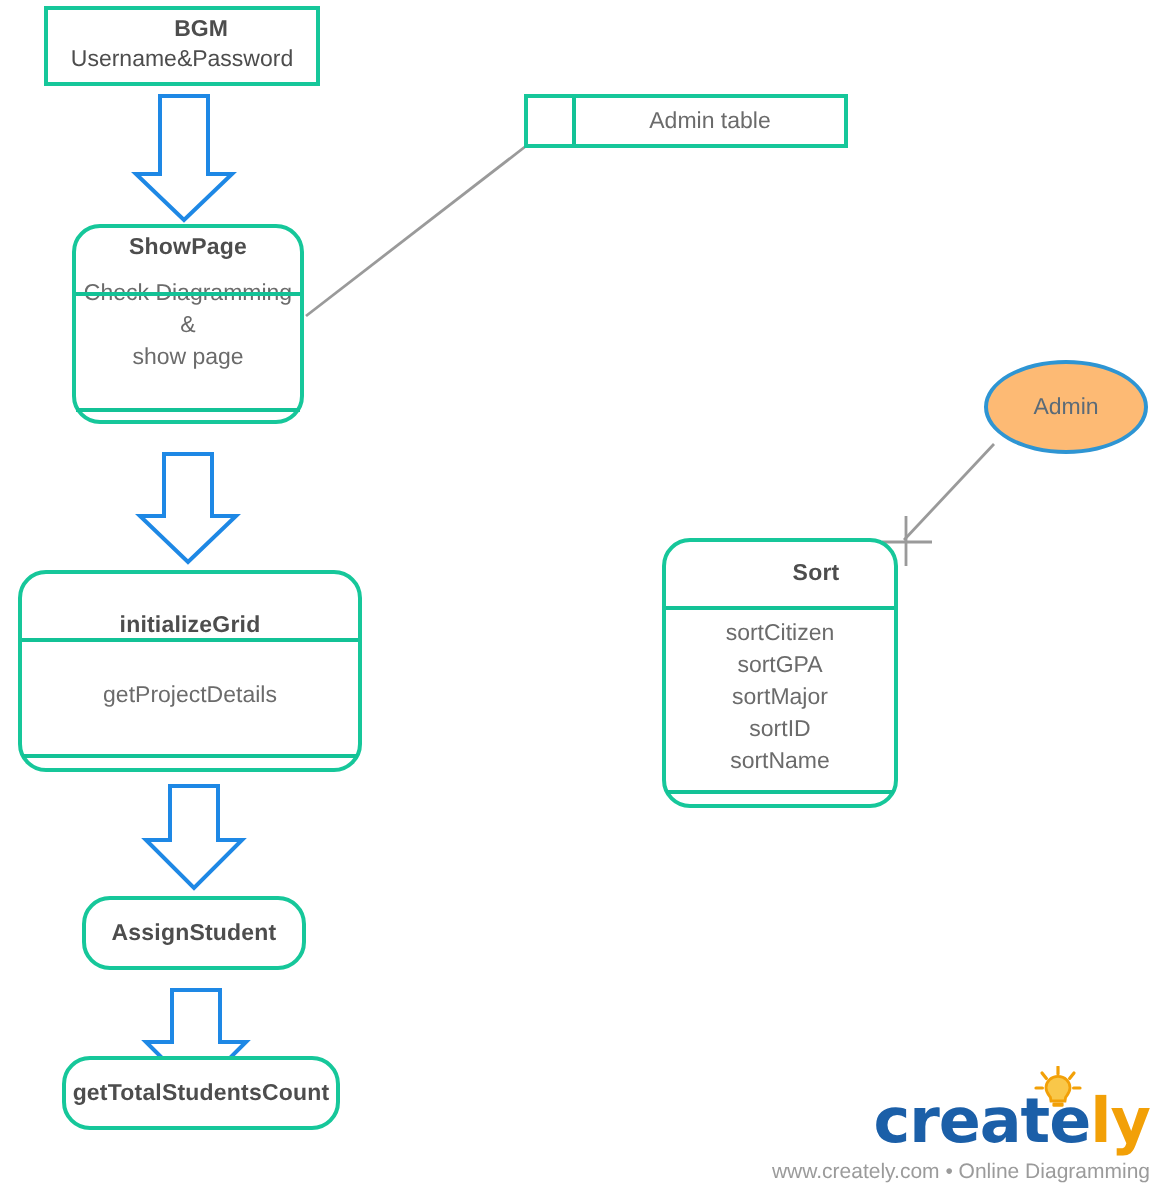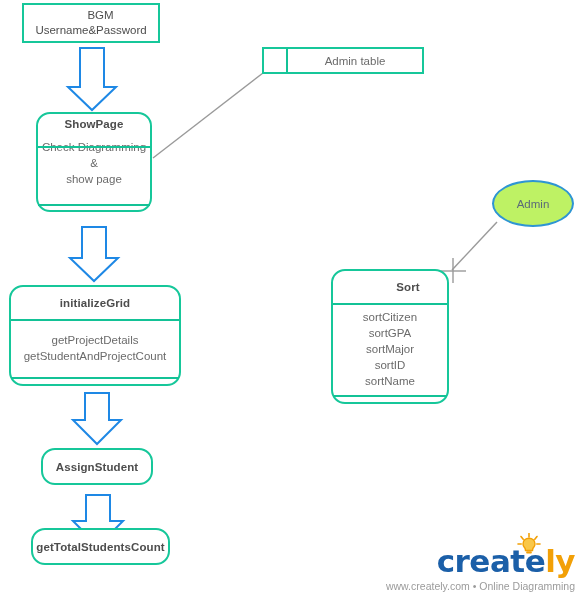--- a/index.html
+++ b/index.html
@@ -50,42 +50,42 @@
     border-top: 2px solid #13c296;
   }
 
   
   #bgm-box {
     left: 22px; top: 3px; width: 138px; height: 40px;
     display: flex; flex-direction: column;
     align-items: center; justify-content: center;
   }
   #bgm-box .ln { font-size: 11.5px; line-height: 15px; color: #4d4d4d; }
-  #bgm-box .ln.b { font-weight: normal; padding-left: 19px; }
+  #bgm-box .ln.b { font-weight: bold; padding-left: 19px; }
 
   
   #showpage-box {
     left: 36px; top: 112px; width: 116px; height: 100px;
   }
   #showpage-box .hdr {
     height: 20px; display: flex; align-items: center; justify-content: center;
   }
   #showpage-box .body {
     height: 58px; display: flex; flex-direction: column;
     align-items: center; justify-content: center;
   }
   #showpage-box .d1 { top: 32px; }
   #showpage-box .d2 { top: 90px; }
 
   
   #initgrid-box {
     left: 9px; top: 285px; width: 172px; height: 101px;
   }
   #initgrid-box .hdr {
-    height: 32px; display: flex; align-items: center; justify-content: center;
+    height: 32px; display: flex; align-items: flex-end; justify-content: center;
   }
   #initgrid-box .body {
     height: 58px; display: flex; flex-direction: column;
     align-items: center; justify-content: center;
   }
   #initgrid-box .d1 { top: 32px; }
   #initgrid-box .d2 { top: 90px; }
 
   
   #sort-box {
@@ -124,21 +124,21 @@
     display: flex; align-items: center; justify-content: center;
   }
 
   
   #admin-ellipse {
     position: absolute;
     left: 492px; top: 180px; width: 82px; height: 47px;
     box-sizing: border-box;
     border: 2px solid #2e95d3;
     border-radius: 50%;
-    background: #bef264;
+    background: #fdba74;
     display: flex; align-items: center; justify-content: center;
     font-size: 11.5px;
     color: #5b6b78;
   }
 
   
   #logo {
     position: absolute;
     left: 395px; top: 536px; width: 180px; height: 58px;
   }
@@ -213,21 +213,20 @@
   </div>
 </div>
 
 <div class="node rnd" id="initgrid-box">
   <div class="hdr">
     <span class="title">initializeGrid</span>
   </div>
   <div class="divider d1"></div>
   <div class="body">
     <div class="plain">getProjectDetails</div>
-    <div class="plain">getStudentAndProjectCount</div>
   </div>
   <div class="divider d2"></div>
 </div>
 
 <div class="node rnd" id="sort-box">
   <div class="hdr">
     <span class="title">Sort</span>
   </div>
   <div class="divider d1"></div>
   <div class="body">

